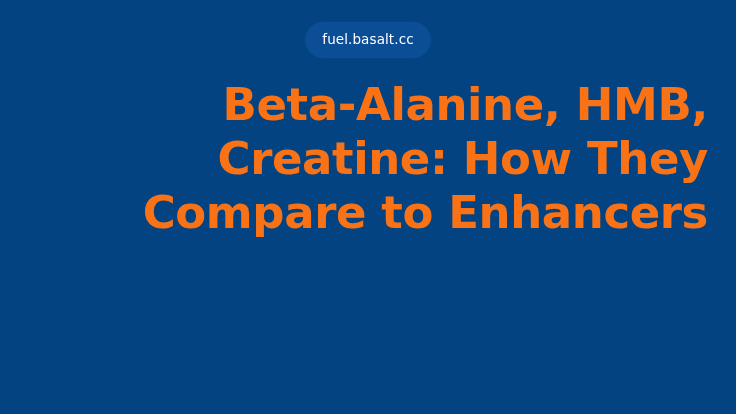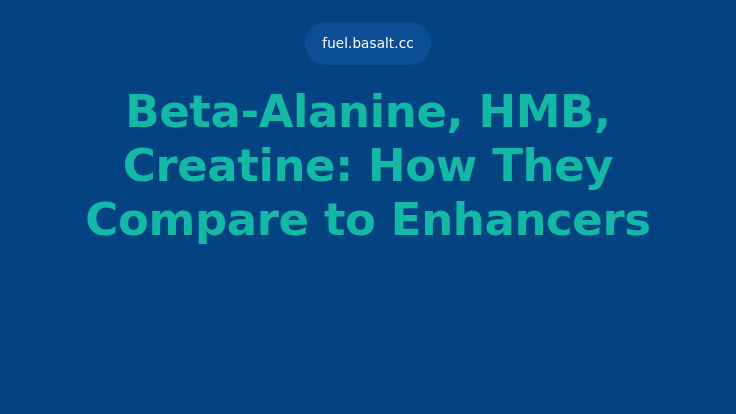--- a/index.html
+++ b/index.html
@@ -26,21 +26,21 @@
     flex-direction: column;
     align-items: center;
     padding-top: 22px;
   }
 
   
   .badge {
     display: inline-flex;
     align-items: center;
     justify-content: center;
-    height: 43px;
+    height: 36px;
     padding: 0 17px;
     border-radius: 999px;
     background: #0b4e95;
     box-sizing: border-box;
   }
 
   .badge-label {
     color: #ffffff;
     font-size: 13.5px;
     font-weight: 500;
@@ -49,22 +49,22 @@
     white-space: nowrap;
   }
 
   
   .headline {
     margin: 11px;
     padding: 0 28px;
     width: 100%;
     box-sizing: border-box;
     margin-top: 20px;
-    text-align: center;
-    color: #14b8a6;
+    text-align: right;
+    color: #f97316;
     font-size: 45px;
     font-weight: bold;
     line-height: 54px;
     letter-spacing: -0.4px;
     text-rendering: optimizeLegibility;
   }
 
   .headline .line {
     display: block;
     white-space: nowrap;

